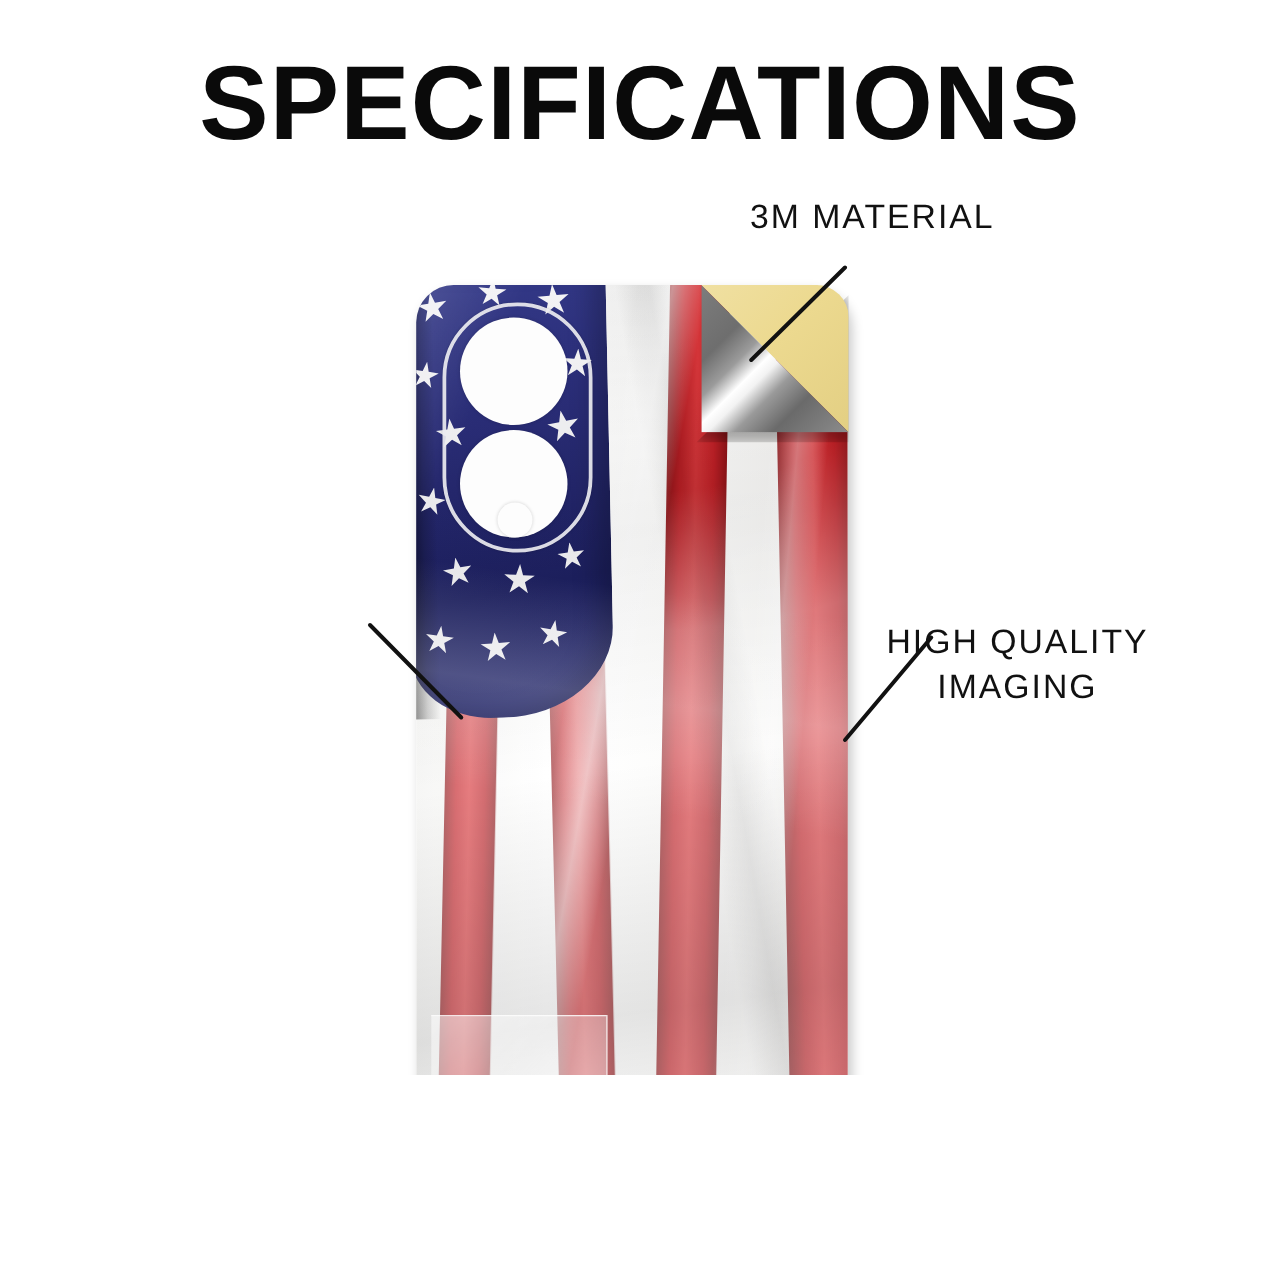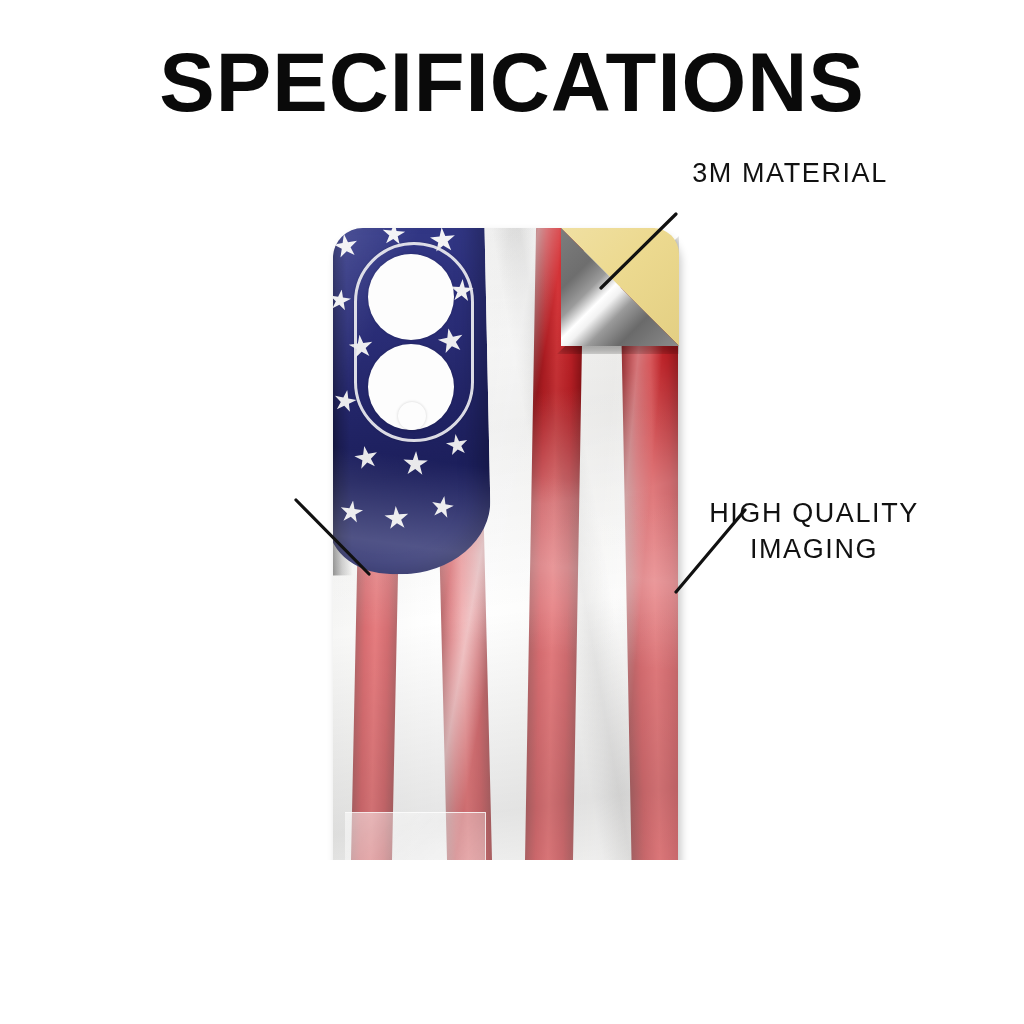--- a/index.html
+++ b/index.html
@@ -39,21 +39,21 @@
   .callout {
     position: absolute;
     font-family: "Liberation Sans", sans-serif;
     font-weight: 400;
     font-size: 27px;
     line-height: 36px;
     letter-spacing: 1.6px;
     color: #111111;
     white-space: pre-line;
   }
-  #label-3m-material { left: 600px; top: 155px; width: 380px; text-align: center; }
+  #label-3m-material { left: 600px; top: 155px; width: 380px; text-align: left; }
   #label-uv-protection { left: 60px; top: 465px; width: 330px; text-align: center; }
   #label-high-quality-imaging { left: 664px; top: 495px; width: 300px; text-align: center; }
   #label-protective-laminate { left: 90px; top: 925px; width: 320px; text-align: center; }
 
   
   #phone-skin {
     position: absolute;
     left: 333px;
     top: 228px;
     width: 345px;

